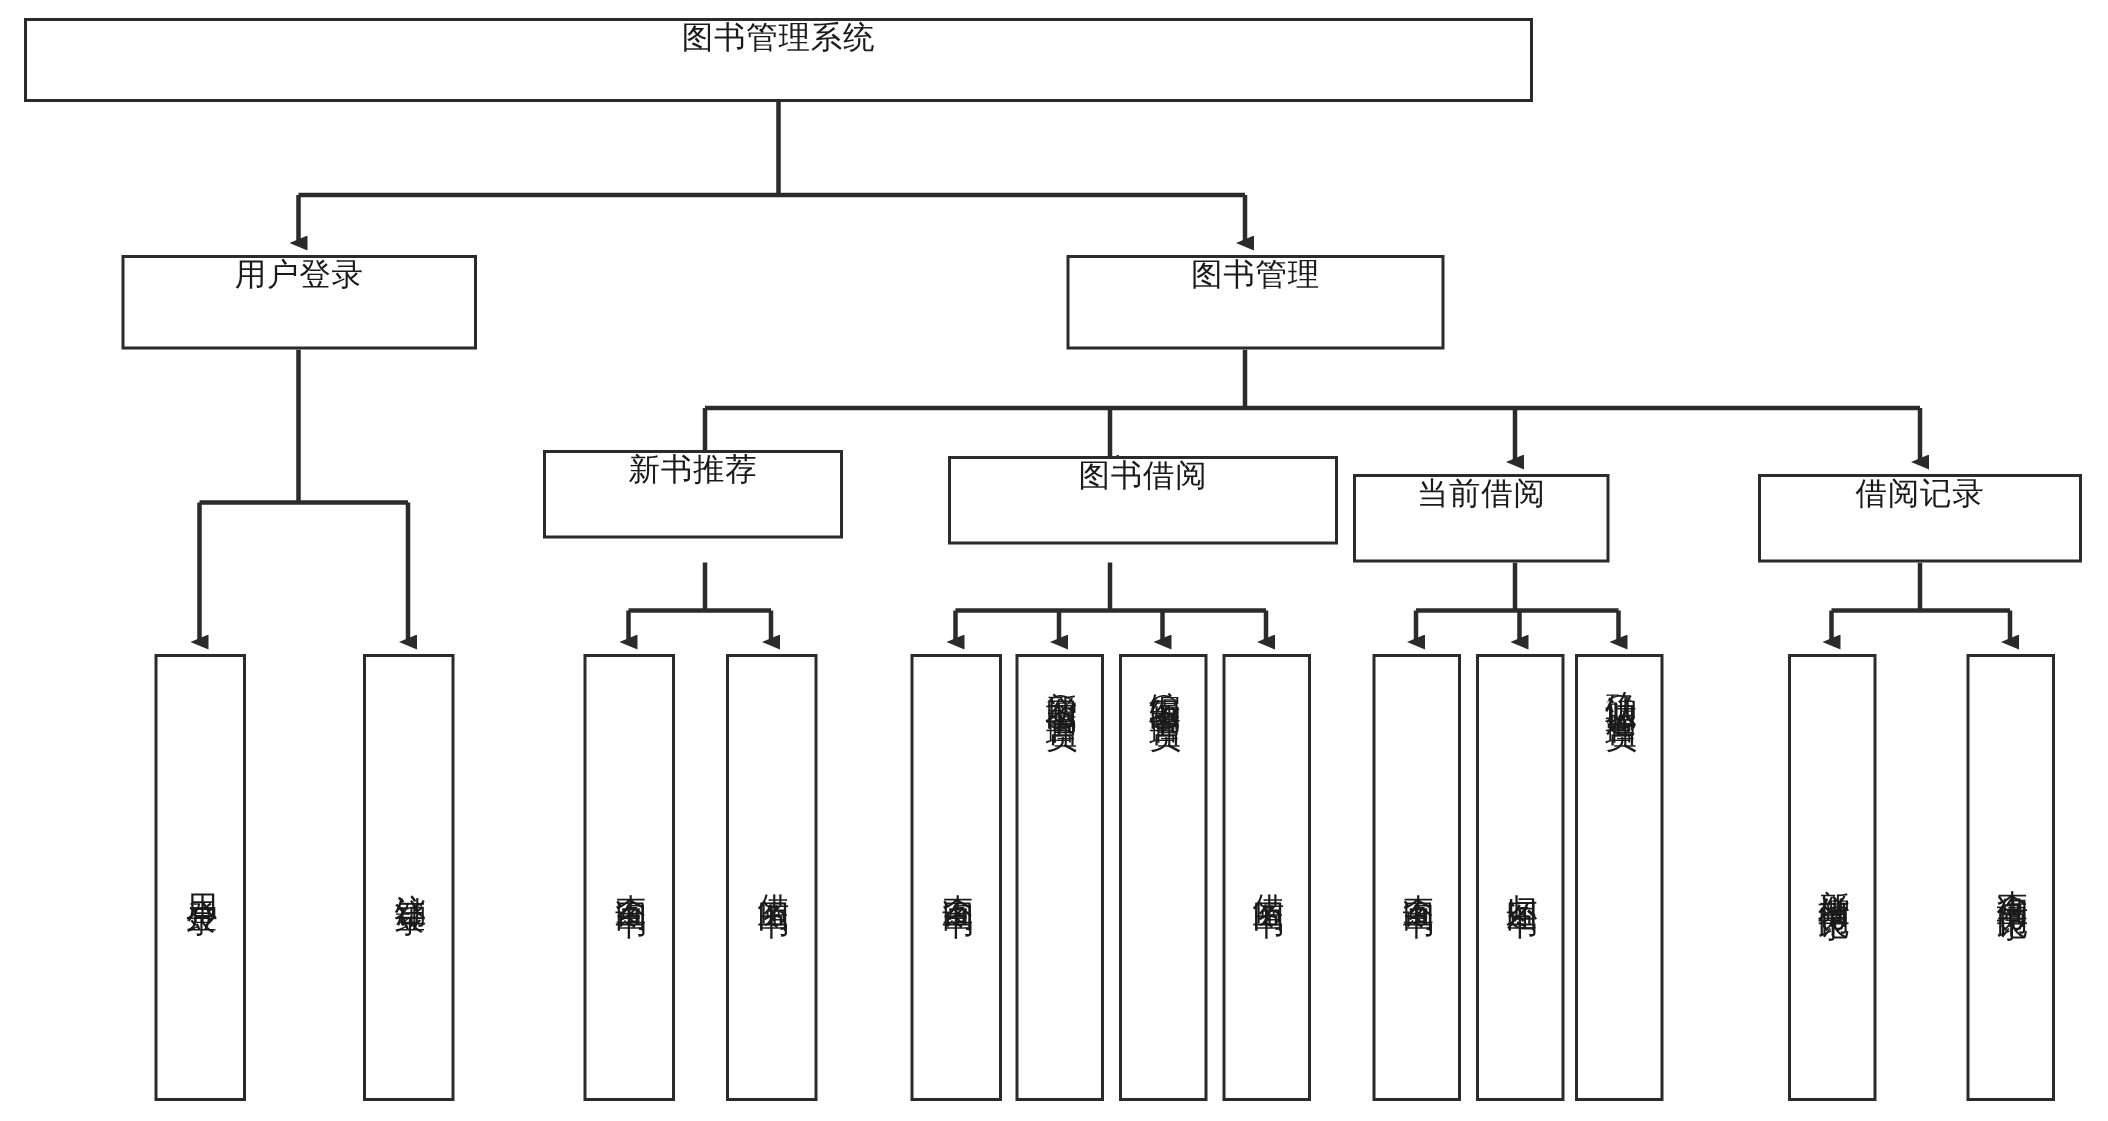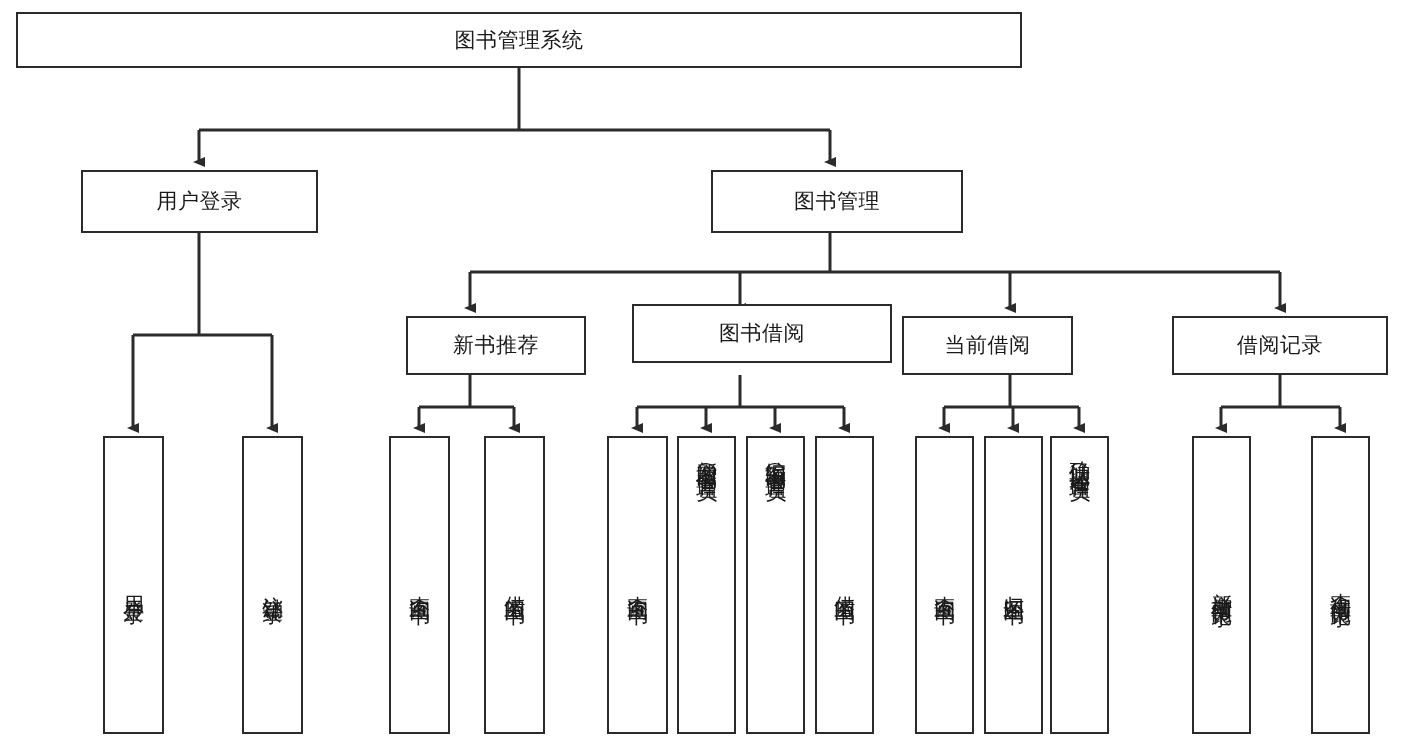--- a/index.html
+++ b/index.html
@@ -23,21 +23,21 @@
     top: 0;
     width: 1405px;
     height: 747px;
   }
   .node-box {
     position: absolute;
     box-sizing: border-box;
     background: #ffffff;
     border: 2px solid #2b2b2b;
     display: flex;
-    align-items: center;
+    align-items: flex-start;
     justify-content: center;
     overflow: hidden;
   }
   .node-label {
     color: #1a1a1a;
     font-size: 21px;
     line-height: 1.16;
     letter-spacing: 0.5px;
     white-space: nowrap;
     text-align: center;
@@ -131,21 +131,21 @@
     <span class="node-label">图书管理系统</span>
   </div>
 
   <div class="node-box" style="left: 81px; top: 170px; width: 237px; height: 63px;">
     <span class="node-label">用户登录</span>
   </div>
   <div class="node-box" style="left: 711px; top: 170px; width: 252px; height: 63px;">
     <span class="node-label">图书管理</span>
   </div>
 
-  <div class="node-box" style="left: 362px; top: 316px; width: 180px; height: 59px; margin-left: 44px;">
+  <div class="node-box" style="left: 362px; top: 300px; width: 200px; height: 59px;">
     <span class="node-label">新书推荐</span>
   </div>
   <div class="node-box" style="left: 632px; top: 304px; width: 260px; height: 59px;">
     <span class="node-label">图书借阅</span>
   </div>
   <div class="node-box" style="left: 902px; top: 316px; width: 171px; height: 59px;">
     <span class="node-label">当前借阅</span>
   </div>
   <div class="node-box" style="left: 1172px; top: 316px; width: 216px; height: 59px;">
     <span class="node-label">借阅记录</span>

